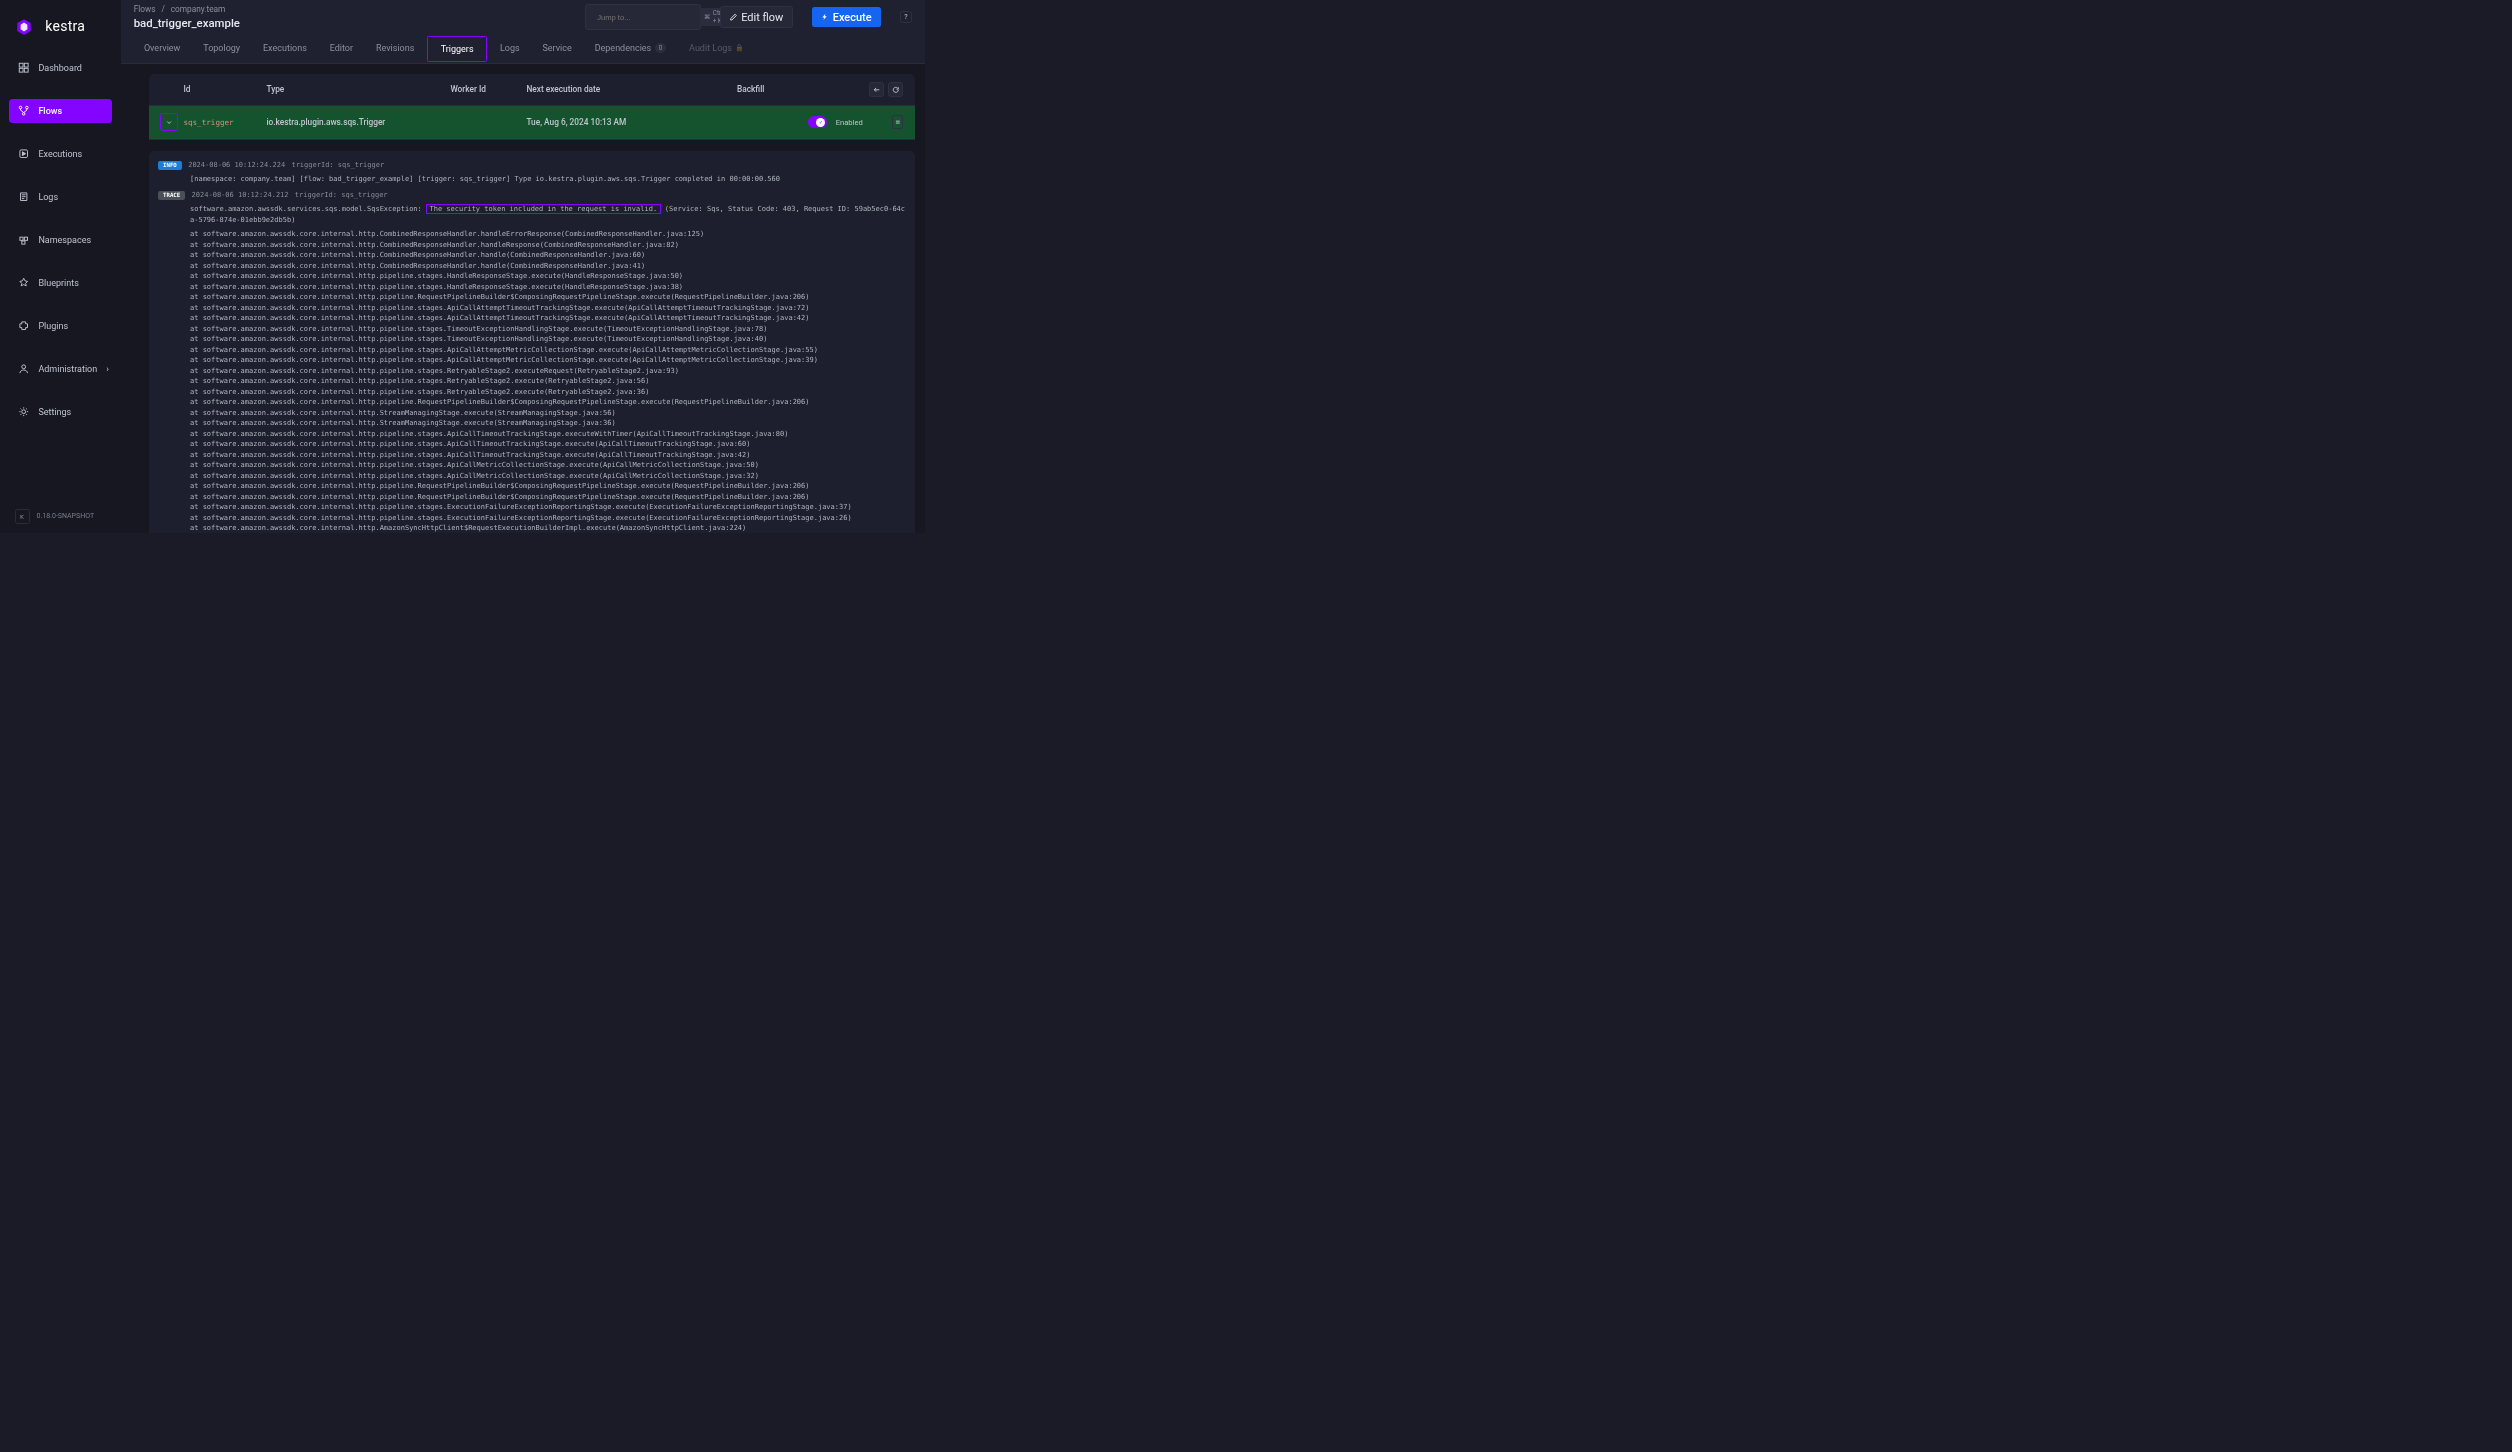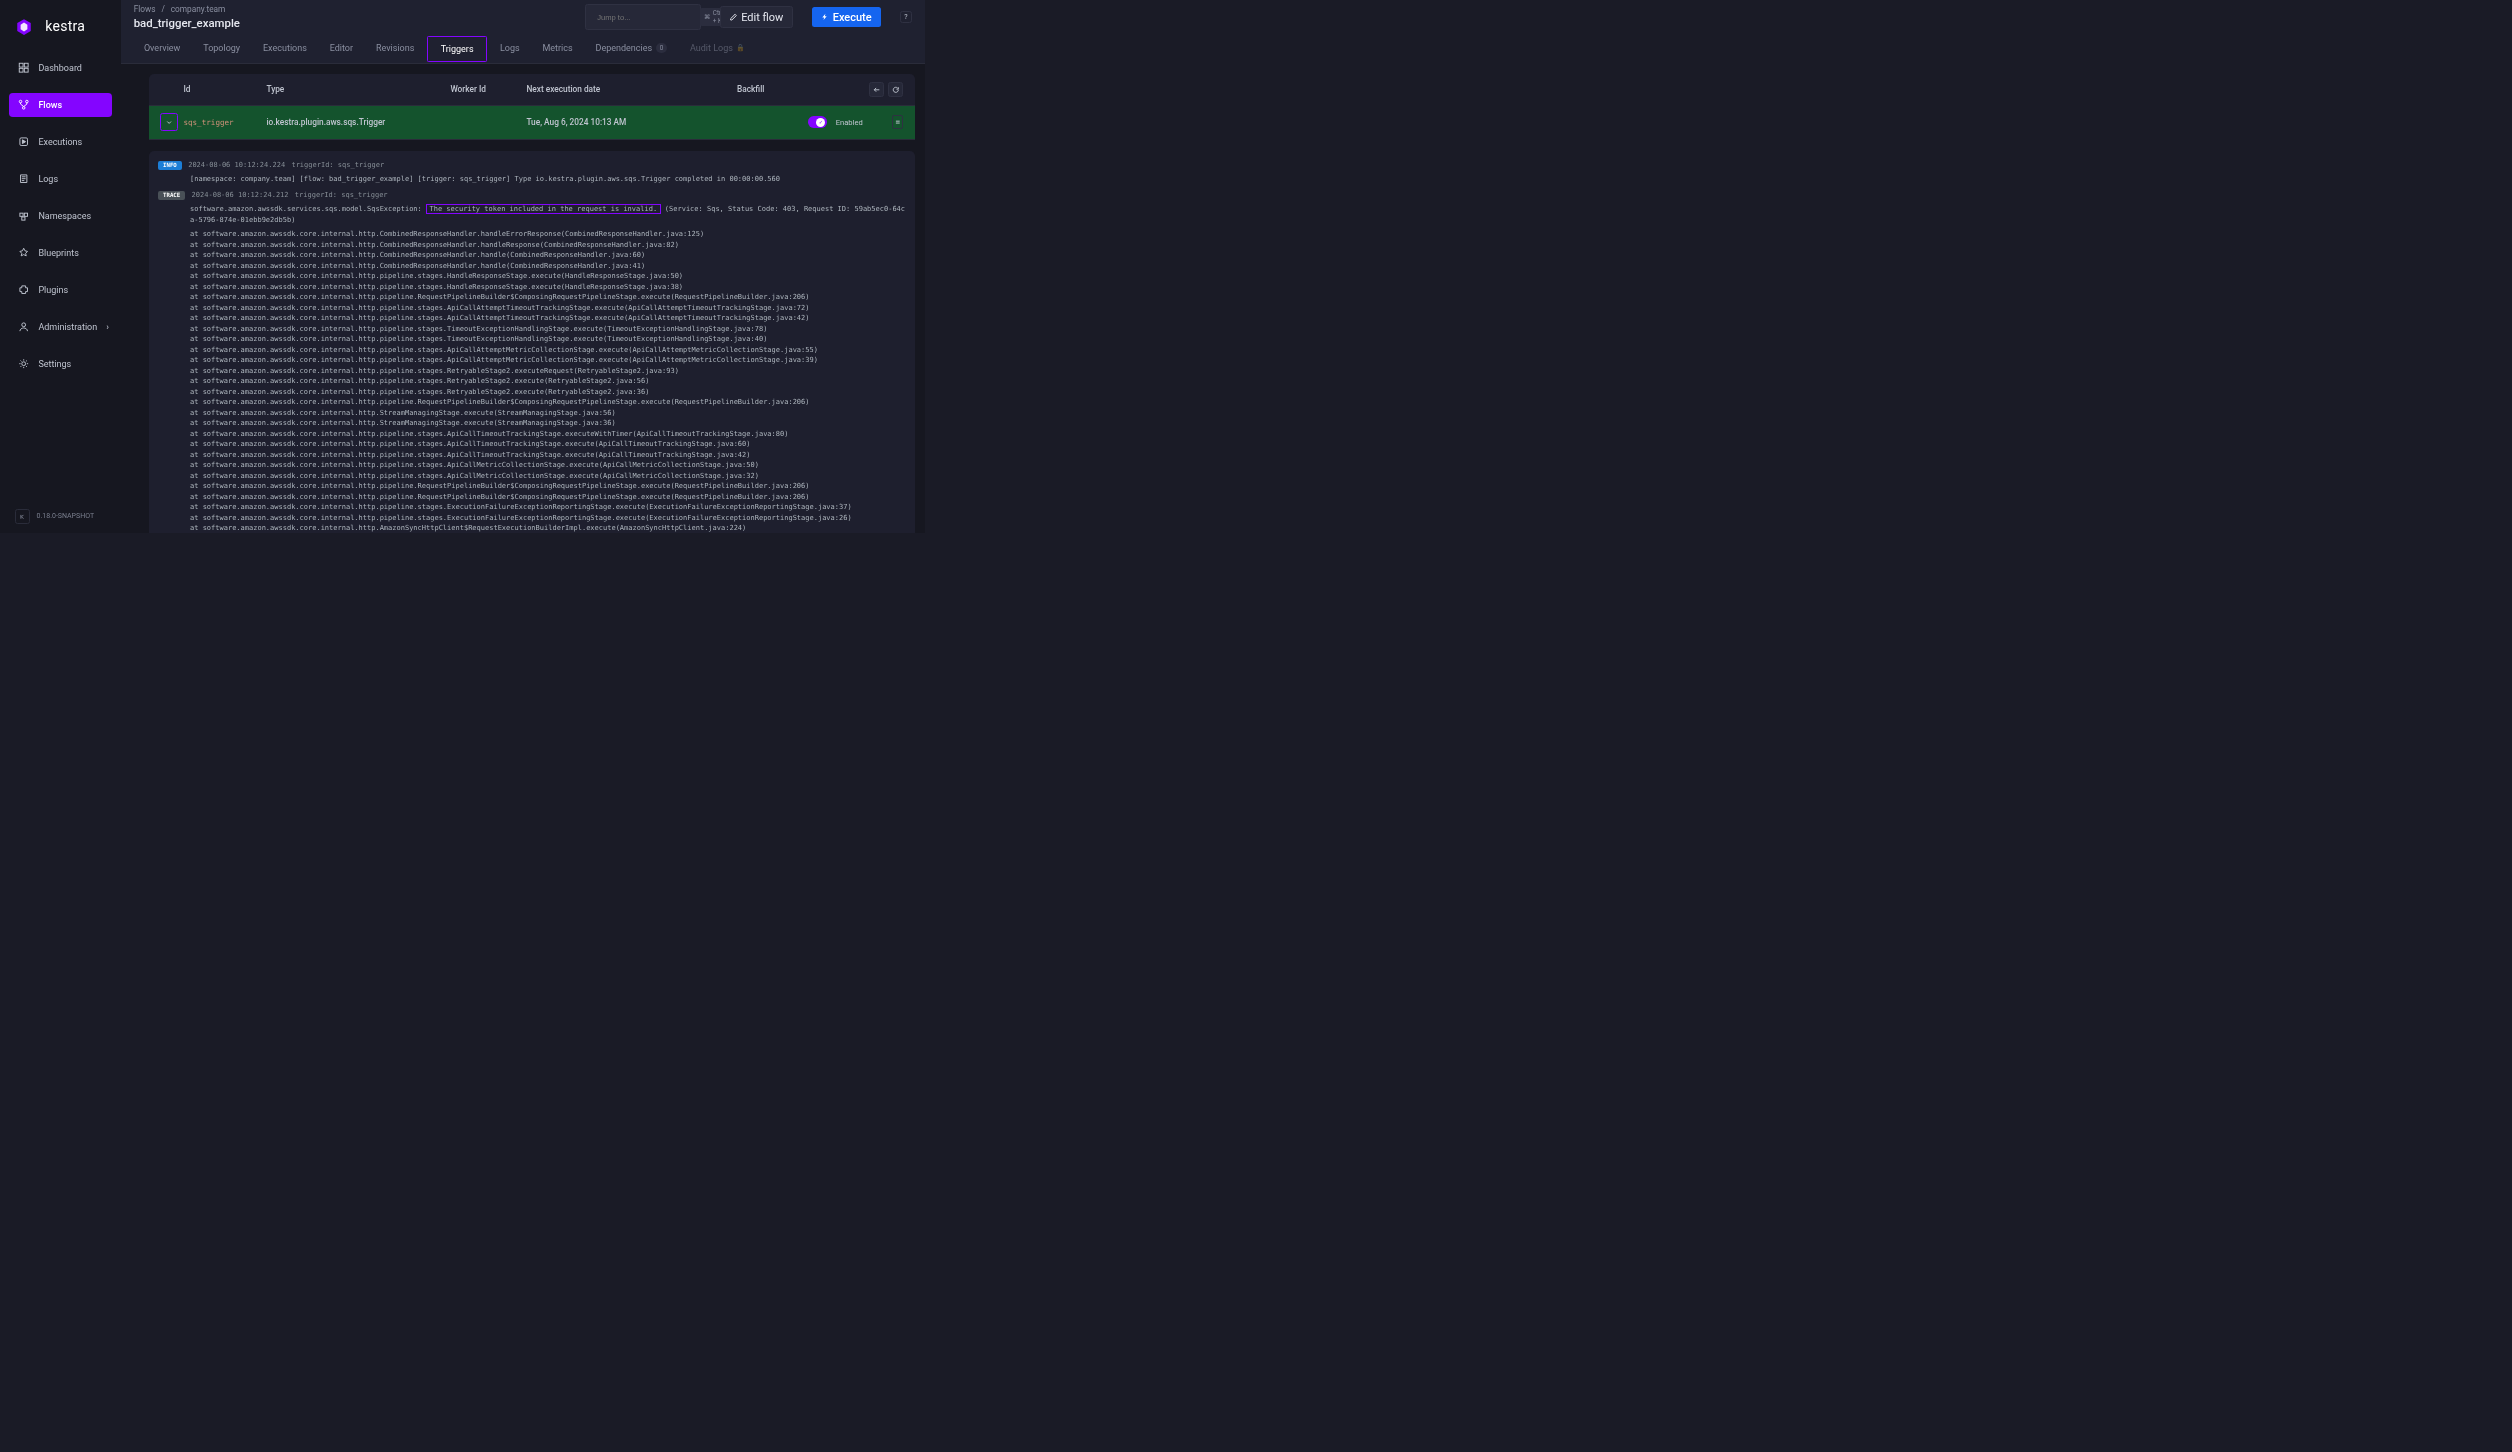--- a/index.html
+++ b/index.html
@@ -3,21 +3,21 @@
 <meta charset="utf-8">
 <style>
 * { box-sizing: border-box; margin: 0; padding: 0; }
 body { font-family: -apple-system, BlinkMacSystemFont, "Segoe UI", Roboto, sans-serif; background: #1a1b26; color: #c0c5d0; font-size: 8.3px; overflow: hidden; width: 925px; height: 533px; }
 
 .app { display: flex; height: 100%; }
 .sidebar { width: 121px; background: #161720; display: flex; flex-direction: column; padding-top: 7.6px; }
 .logo { padding: 10.2px 15.2px; display: flex; align-items: flex-start; gap: 12px; }
 .logo-icon { width: 18px; height: 18px; }
 .logo-text { color: #fff; font-size: 14px; font-weight: 400; letter-spacing: 0.3px; }
-.nav { flex: 1; padding: 10.2px 9px; display: flex; flex-direction: column; gap: 13px; }
+.nav { flex: 1; padding: 10.2px 9px; display: flex; flex-direction: column; gap: 19px; }
 .nav-item { display: flex; align-items: center; gap: 9px; padding: 6.3px 9px; border-radius: 3.8px; color: #c0c5d0; cursor: pointer; font-size: 9px; }
 .nav-item.active { background: #8405FF; color: #fff; font-weight: 500; }
 .nav-item .icon { width: 11.4px; height: 11.4px; display: flex; align-items: center; justify-content: center; }
 .admin-item { display: flex; align-items: center; justify-content: space-between; }
 .sidebar-footer { padding: 9px 15px; display: flex; align-items: center; gap: 6.3px; font-size: 7px; color: #7a7f8e; }
 .collapse-btn { width: 15.2px; height: 15.2px; border: 0.6px solid #2a2c3a; border-radius: 2.5px; display: flex; align-items: center; justify-content: center; cursor: pointer; }
 
 .main { flex: 1; display: flex; flex-direction: column; background: #1f2130; }
 .topbar { height: 34px; display: flex; align-items: center; padding: 0 12.7px; justify-content: space-between; }
 .crumbs { color: #8a8fa0; font-size: 8.3px; }
@@ -234,21 +234,21 @@
       <div class="tab">
           <span>Revisions</span>
         </div>
       <div class="tab active">
           <span>Triggers</span>
         </div>
       <div class="tab">
           <span>Logs</span>
         </div>
       <div class="tab">
-          <span>Metrics</span>
+          <span>Service</span>
         </div>
       <div class="tab">
           <span>Dependencies</span>
           <span class="tab-badge">0</span>
         </div>
       <div class="tab" style="opacity:0.5">
           <span>Audit Logs</span>
           <span class="lock">🔒</span>
         </div>
     </div>

